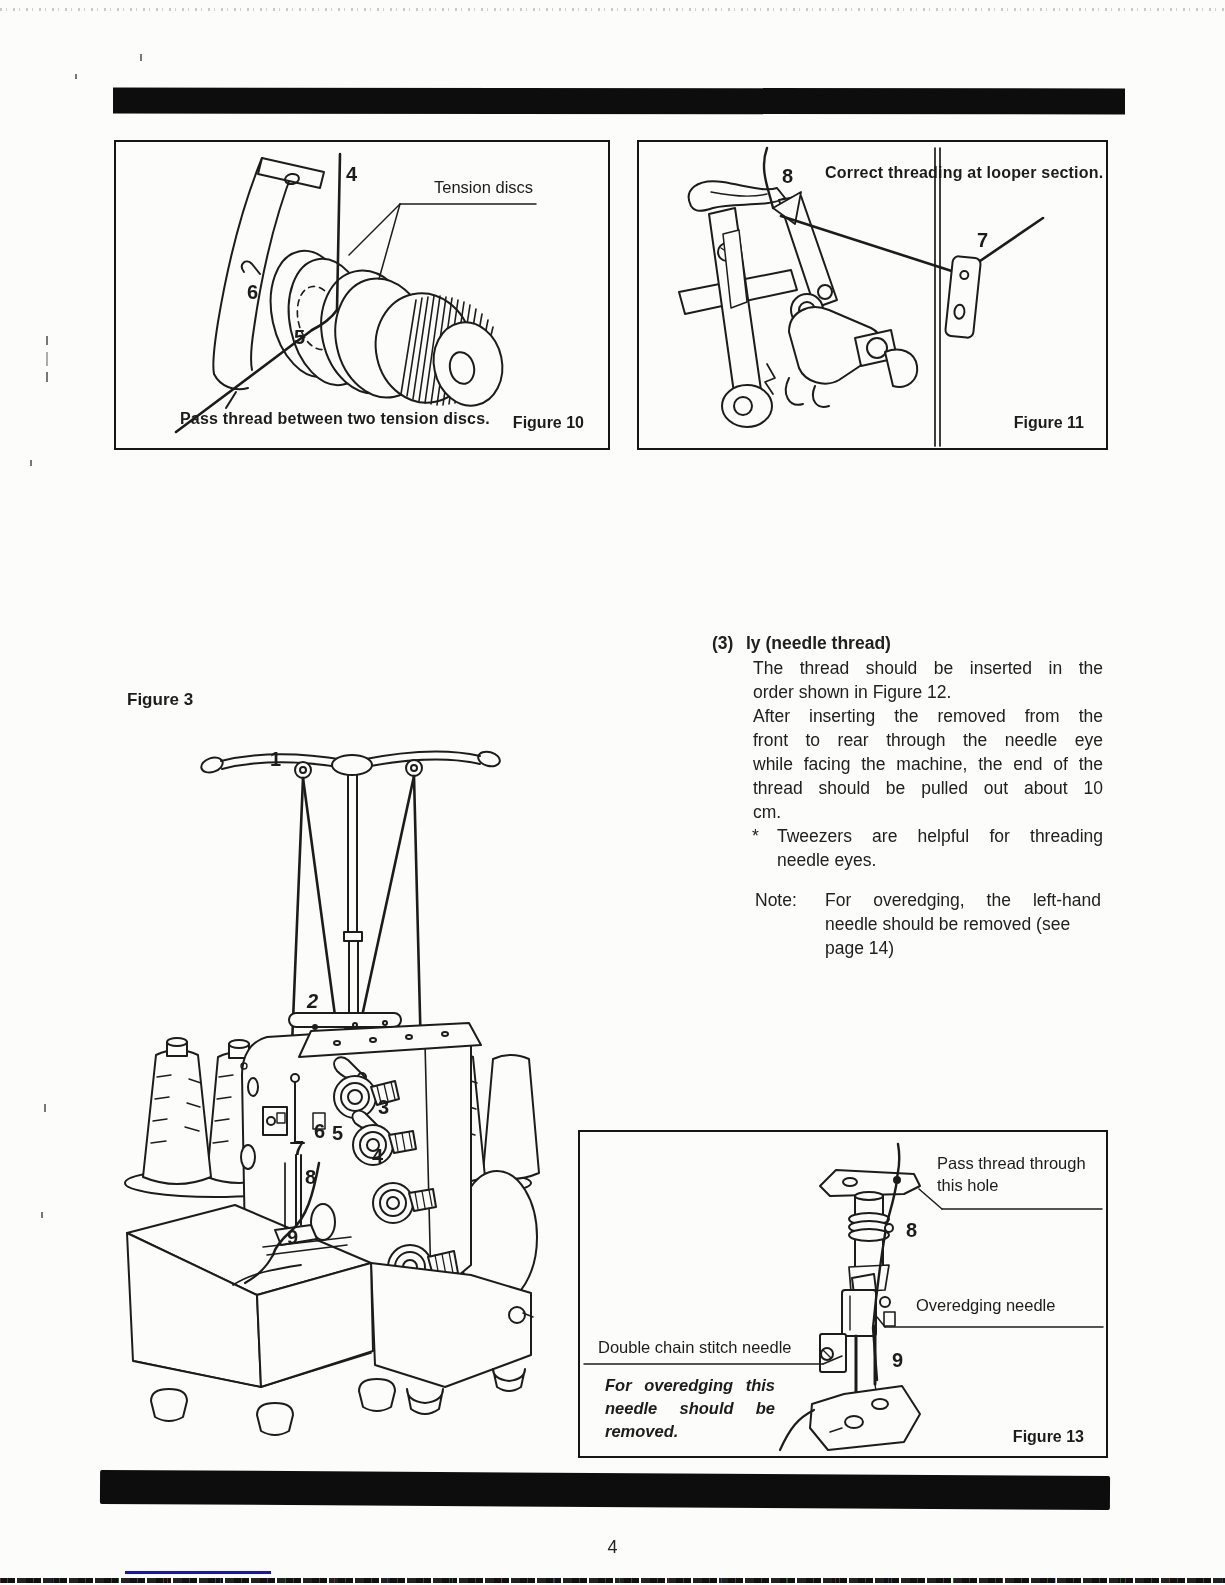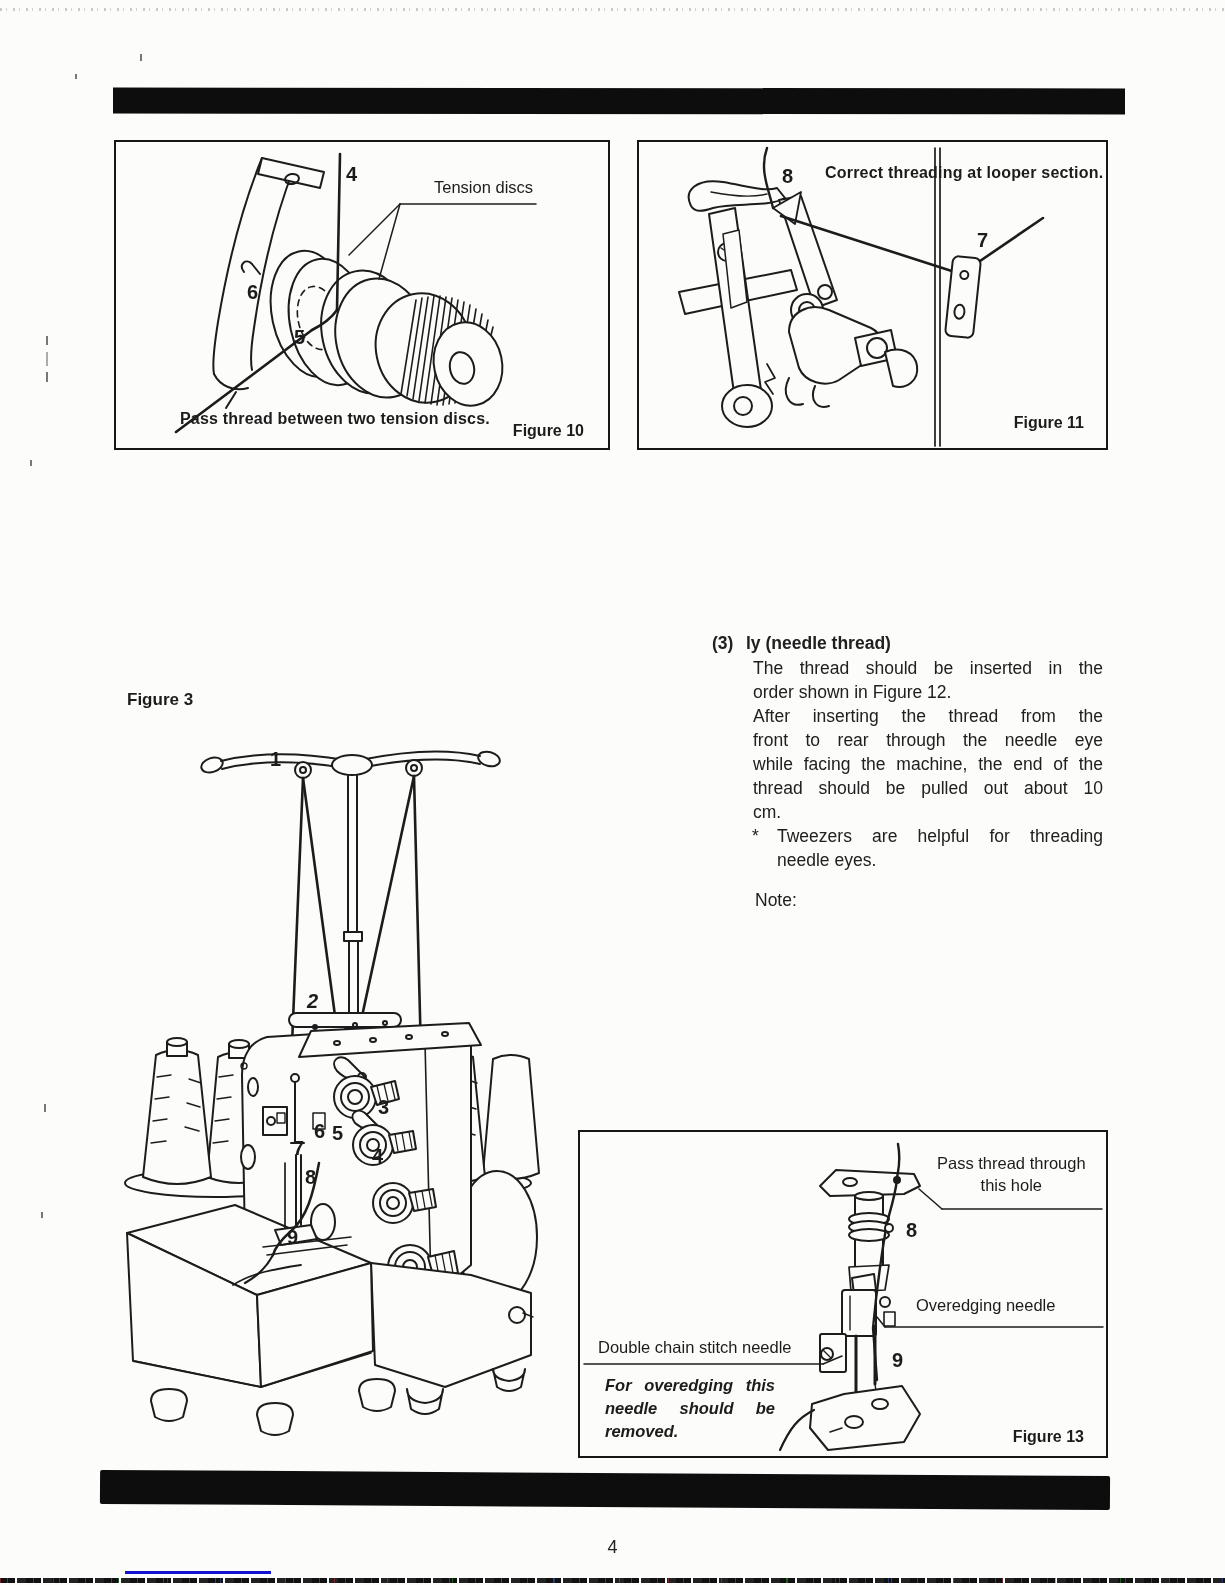--- a/index.html
+++ b/index.html
@@ -24,21 +24,21 @@
   .bar { position:absolute; background:#0d0d0d; }
   .bar.top    { left:113px; top:88px;   width:1012px; height:26px; transform:rotate(.05deg); }
   .bar.bottom { left:100px; top:1473px; width:1010px; height:34px; transform:rotate(.35deg); border-radius:2px; }
   .figbox { position:absolute; border:2px solid #161616; background:transparent; }
   .fig10 { left:114px; top:140px; width:496px; height:310px; }
   .fig11 { left:637px; top:140px; width:471px; height:310px; }
   .fig13 { left:578px; top:1130px; width:530px; height:328px; }
   .figbox svg, .fig12 svg { position:absolute; left:0; top:0; }
   .caption { position:absolute; font-weight:bold; font-size:16px; letter-spacing:.2px; white-space:nowrap; }
   .figlabel { position:absolute; font-weight:bold; font-size:16px; white-space:nowrap; }
-  .partlabel { position:absolute; font-size:16.5px; white-space:nowrap;text-align:center; }
+  .partlabel { position:absolute; font-size:16.5px; white-space:nowrap; }
   .callout { position:absolute; font-size:20px; font-weight:600; line-height:1; }
   .fig12 { position:absolute; left:115px; top:725px; width:425px; height:740px; }
   .fig12-title { position:absolute; left:127px; top:690px; font-weight:bold; font-size:17px; }
   .instr { position:absolute; left:705px; top:631px; width:400px; font-size:17.5px; line-height:24px; color:#202020; }
   .instr .hrow { display:flex; font-weight:bold; line-height:25px; }
   .instr .hnum { width:41px; padding-left:7px; flex:none; }
   .instr .htext { width:351px; }
   .instr .body { margin-left:48px; width:350px; }
   .jl { text-align:justify; text-align-last:justify; }
   .instr .brow { display:flex; margin-left:47px; width:352px; }
@@ -119,21 +119,21 @@
         <path d="M284,62 H420"></path>
         <path d="M284,62 L233,113"></path>
         <path d="M284,62 L263,137"></path>
       </g>
     </svg>
     <span class="partlabel" style="left:318px;top:36px;">Tension discs</span>
     <span class="callout" style="left:230px;top:22px;">4</span>
     <span class="callout" style="left:131px;top:140px;">6</span>
     <span class="callout" style="left:178px;top:185px;">5</span>
     <span class="caption" style="left:64px;bottom:20px;">Pass thread between two tension discs.</span>
-    <span class="figlabel" style="right:24px;bottom:8px;padding-left:48px;">Figure 10</span>
+    <span class="figlabel" style="right:24px;bottom:16px;padding-left:48px;">Figure 10</span>
   </div>
 
   <div class="figbox fig11">
     <svg width="467" height="306" viewBox="0 0 467 306" fill="none" stroke="#1c1c1c" stroke-width="2" stroke-linecap="round" stroke-linejoin="round">
 
       <path d="M296,6 V304" stroke-width="1.7"></path>
       <path d="M301,6 V304" stroke-width="1.7"></path>
 
       <path d="M40,150 L152,128 L158,148 L46,172 Z" fill="#fcfcfa"></path>
 
@@ -351,35 +351,40 @@
       <span class="hnum">(3)</span>
       <span class="htext">
         <span style="display:block;">ly (needle thread)</span>
       </span>
     </div>
     <div class="body">
       <div class="jl">The thread should be inserted in the</div>
       <div>order shown in Figure 12.</div>
     </div>
     <div class="body">
-      <div class="jl">After inserting the thread from the</div>
+      <div class="jl">After inserting the removed from the</div>
       <div class="jl">front to rear through the needle eye</div>
       <div class="jl">while facing the machine, the end of the</div>
       <div class="jl">thread should be pulled out about 10</div>
       <div>cm.</div>
     </div>
     <div class="brow">
       <span class="bmark">*</span>
       <span class="btext">
         <span class="jl" style="display:block;">Tweezers are helpful for threading</span>
         <span style="display:block;">needle eyes.</span>
       </span>
     </div>
     <div class="nrow">
       <span class="nlabel">Note:</span>
+      <span class="ntext">
+        <span class="jl" style="display:block;">For overedging, the left-hand</span>
+        <span style="display:block;">needle should be removed (see</span>
+        <span style="display:block;">page 14)</span>
+      </span>
     </div>
   </div>
 
   <div class="figbox fig13">
     <svg width="526" height="324" viewBox="0 0 526 324" fill="none" stroke="#1c1c1c" stroke-width="2" stroke-linecap="round" stroke-linejoin="round">
 
       <path d="M240,54 L256,38 L334,42 L340,54 L324,62 L250,64 Z" fill="#fcfcfa"></path>
       <ellipse cx="270" cy="50" rx="7" ry="4"></ellipse>
       <circle cx="317" cy="48" r="3" fill="#1c1c1c"></circle>
 

